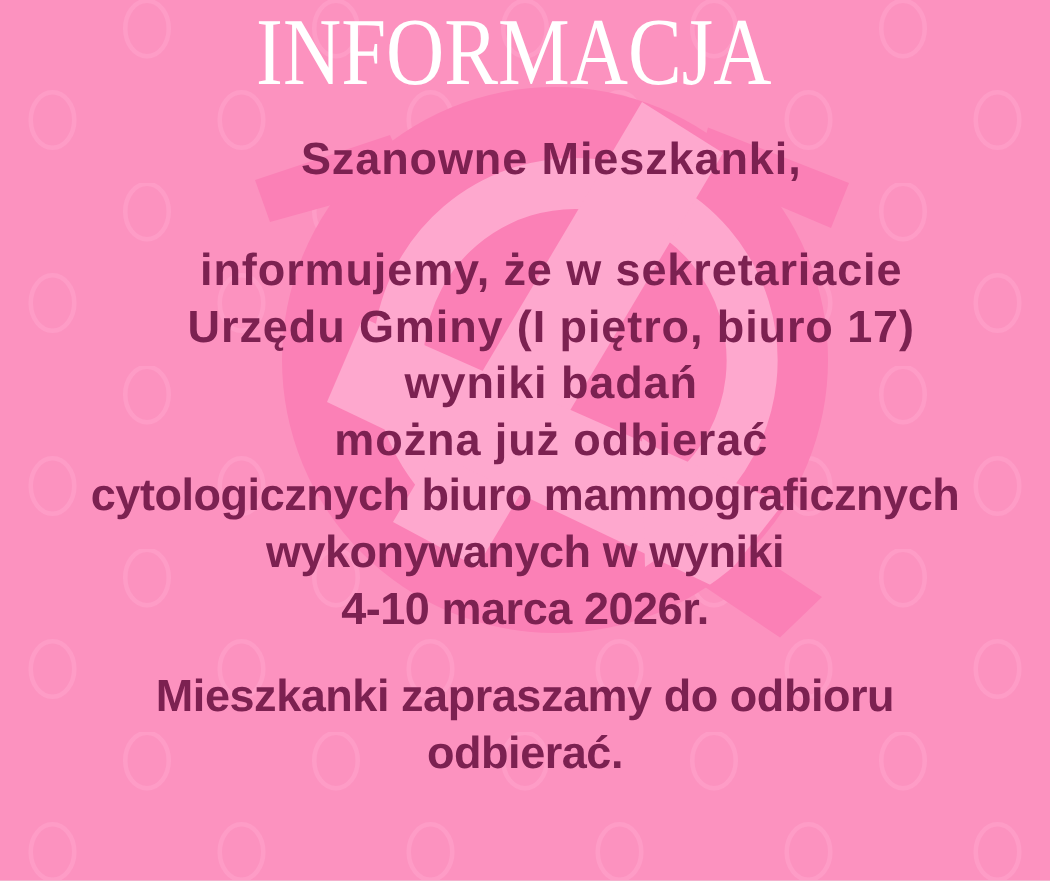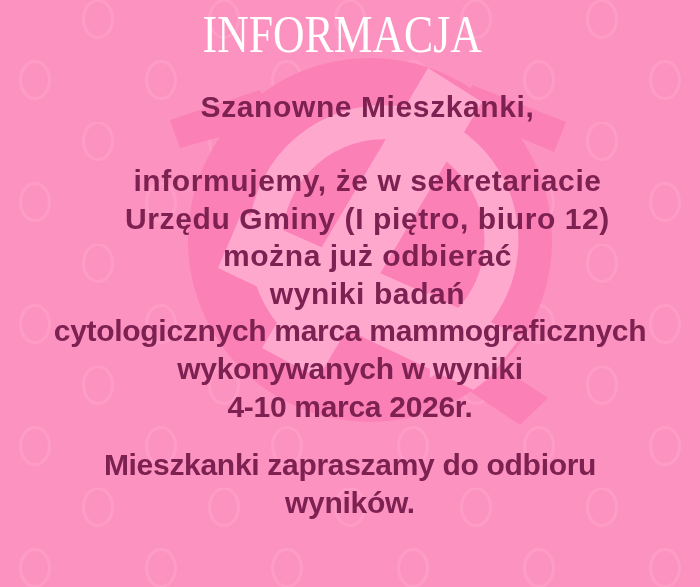--- a/index.html
+++ b/index.html
@@ -34,21 +34,21 @@
     stroke-width: 34;
   }
 
   .title {
     position: absolute;
     top: 2px; left: 0; right: 16px;
     margin: 0;
     text-align: center;
     font-family: "Liberation Serif", serif;
     font-weight: 400;
-    font-size: 52px;
+    font-size: 64px;
     line-height: 66px;
     color: var(--c-title_text, #ffffff);
   }
   .title-inner { display: inline-block; transform: scaleX(0.84); }
 
   .txt {
     position: absolute;
     left: 0; right: 0;
     text-align: center;
     font-family: "Liberation Sans", sans-serif;
@@ -100,26 +100,26 @@
   </svg>
 
   <h1 class="title">
     <span class="title-inner">INFORMACJA</span>
   </h1>
 
   <div class="txt greeting wide">Szanowne Mieszkanki,</div>
 
   <div class="txt body-block">
     <div class="wide">informujemy, że w sekretariacie</div>
-    <div class="wide">Urzędu Gminy (I piętro, biuro 12)</div>
+    <div class="wide">Urzędu Gminy (I piętro, biuro 17)</div>
+    <div class="wide">wyniki badań</div>
     <div class="wide">można już odbierać</div>
-    <div class="wide">wyniki badań</div>
-    <div class="narrow">cytologicznych marca mammograficznych</div>
+    <div class="narrow">cytologicznych biuro mammograficznych</div>
     <div class="narrow">wykonywanych w wyniki</div>
     <div class="narrow">4-10 marca 2026r.</div>
   </div>
 
   <div class="txt closing-block">
     <div class="narrow">Mieszkanki zapraszamy do odbioru</div>
-    <div class="narrow">wyników.</div>
+    <div class="narrow">odbierać.</div>
   </div>
 
 </div>
 
 </body></html>

